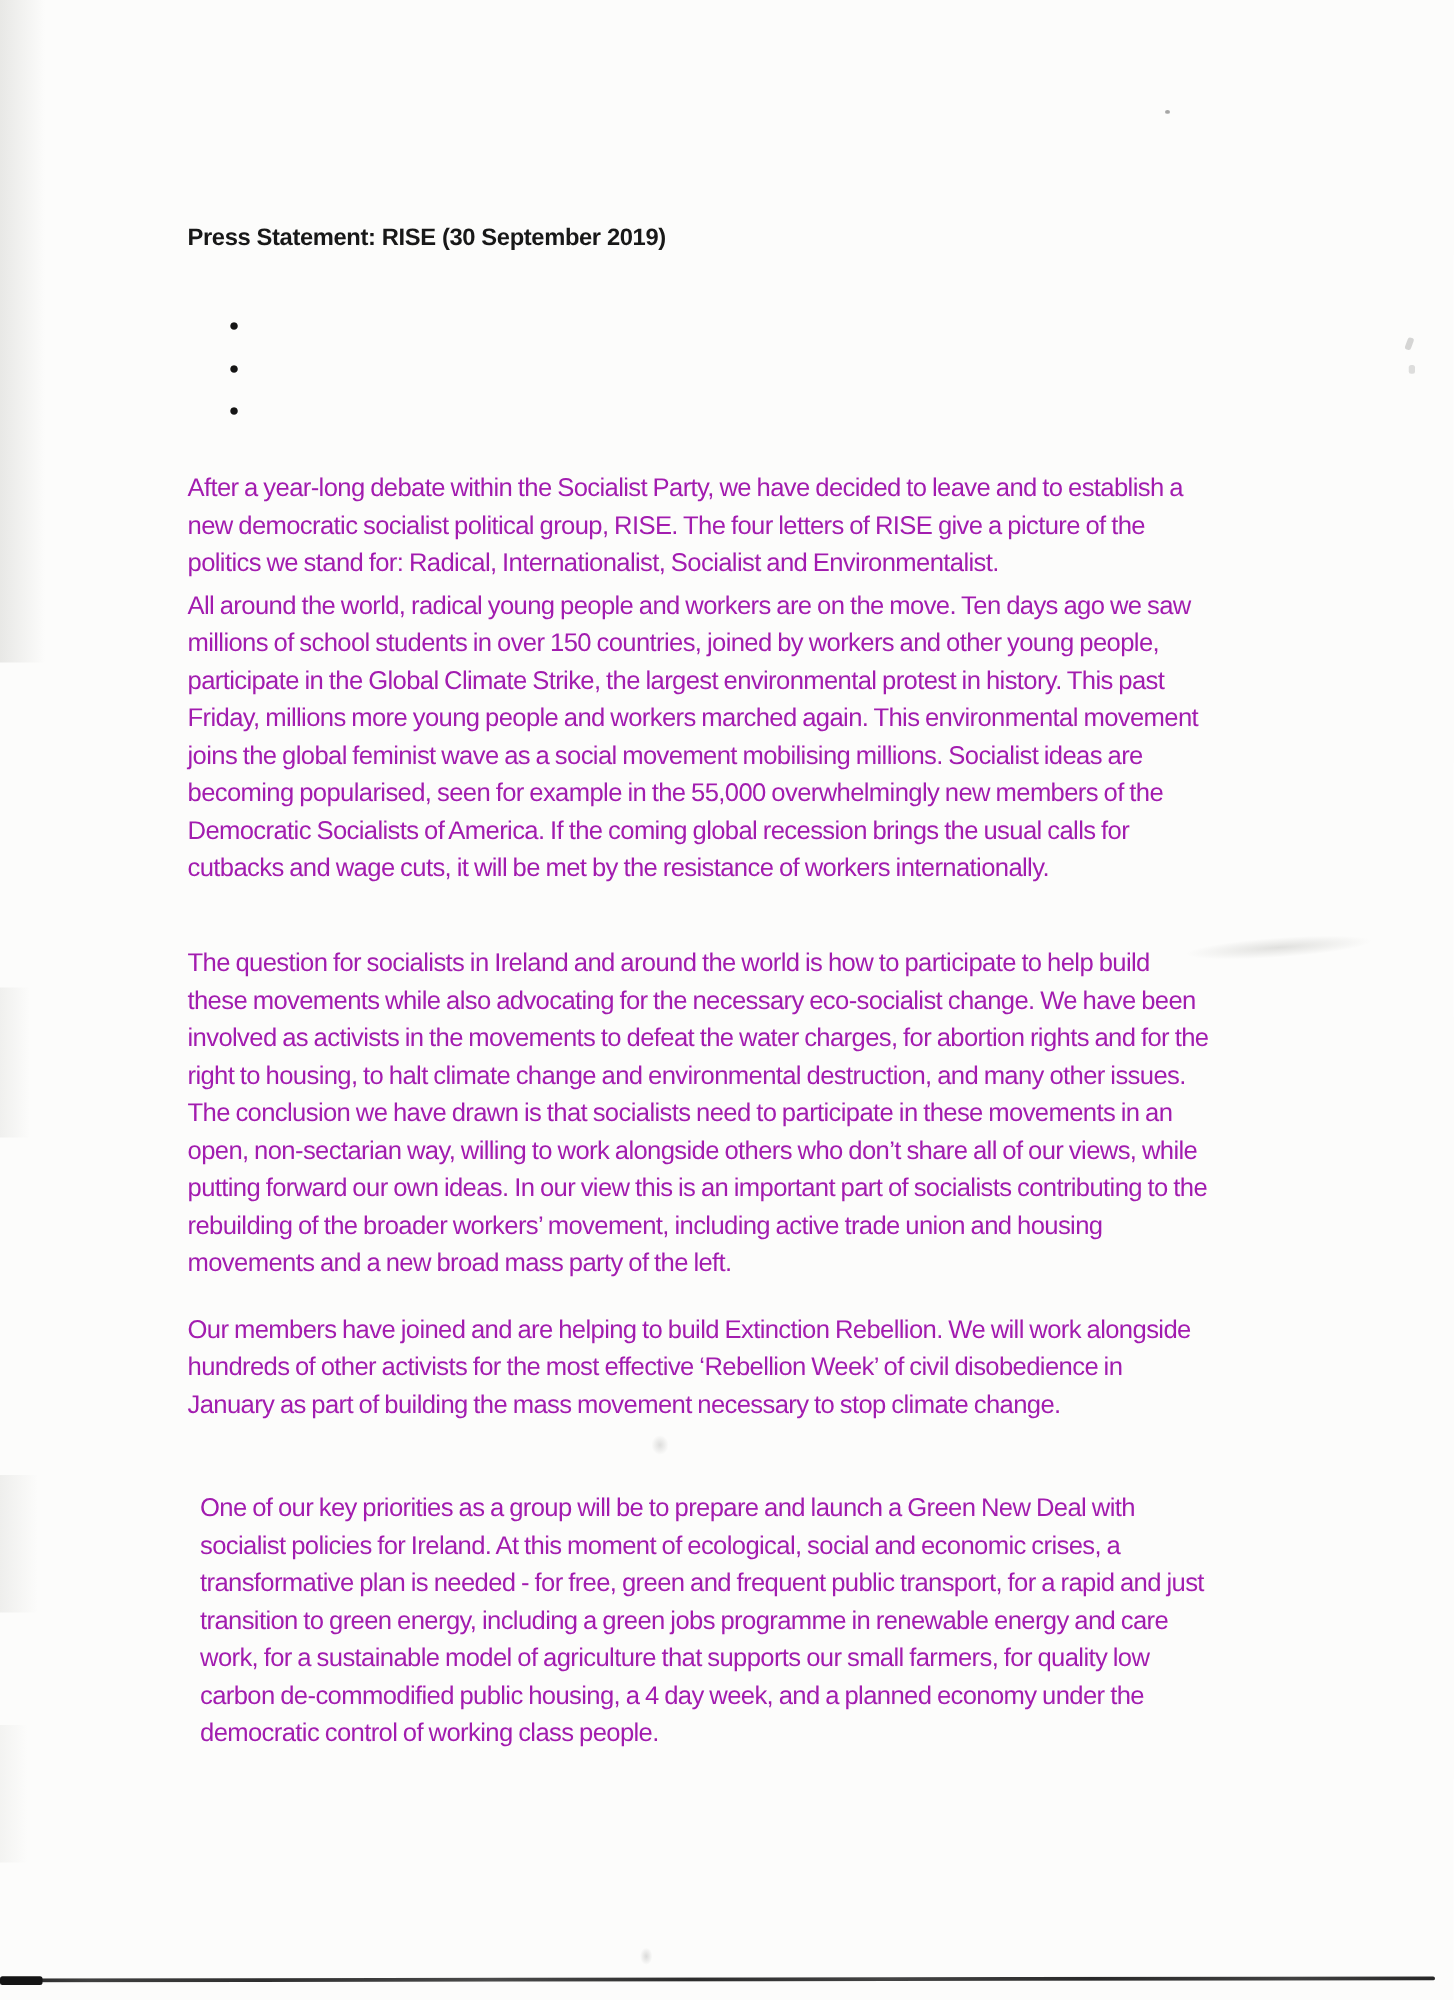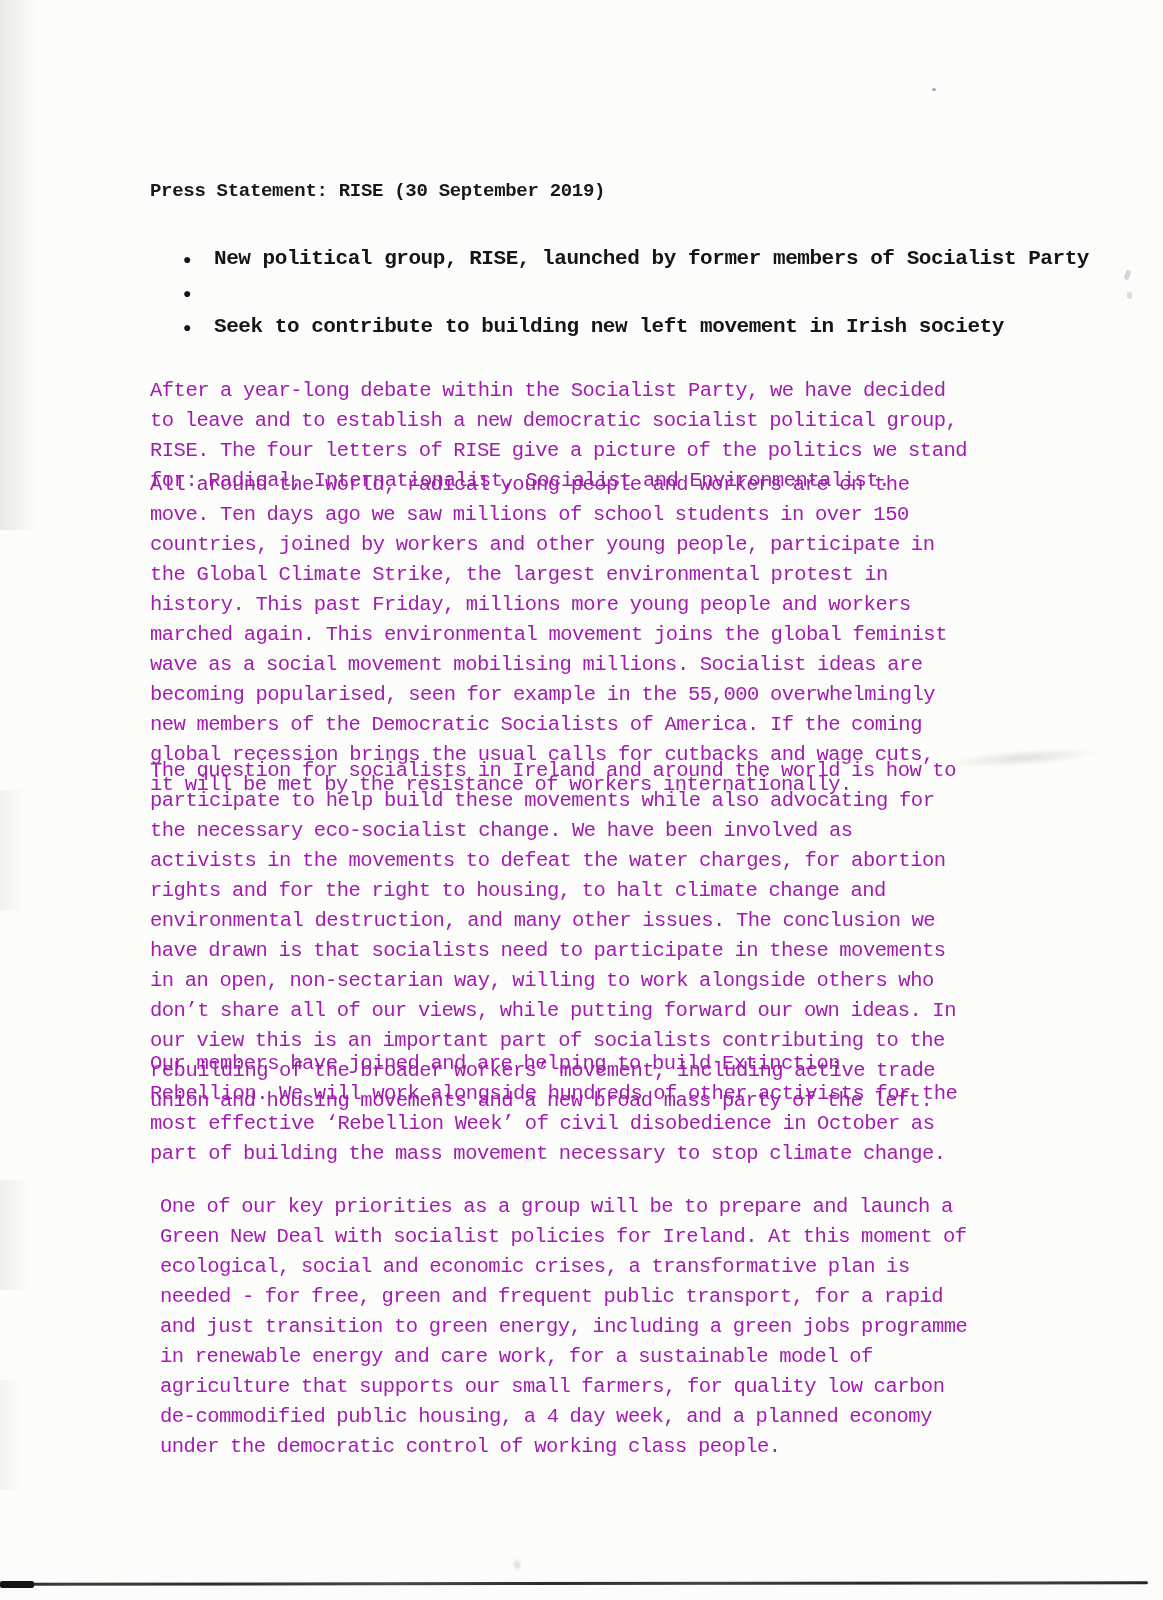--- a/index.html
+++ b/index.html
@@ -6,21 +6,21 @@
     margin: 0;
     padding: 0;
     background: #ffffff;
   }
   .page {
     position: relative;
     width: 1163px;
     height: 1600px;
     background: #fcfcfb;
     overflow: hidden;
-    font-family: Liberation Mono, monospace;
+    font-family: Liberation Sans, sans-serif;
     color: #1d1d1d;
   }
 
   
   .doc-header {
     position: absolute;
     left: 150px;
     top: 180px;
     margin: 0;
     font-size: 19px;
@@ -145,33 +145,31 @@
   <div class="speck speck-b"></div>
   <div class="speck speck-c"></div>
   <div class="speck speck-d"></div>
   <div class="speck speck-e"></div>
 
   <h1 class="doc-header">Press Statement: RISE (30 September 2019)</h1>
 
   <ul class="bullets">
     <li>
       <span class="bullet-marker">●</span>
-      <span>New political group, RISE, launched by former members of Socialist Party</span>
     </li>
     <li>
       <span class="bullet-marker">●</span>
     </li>
     <li>
       <span class="bullet-marker">●</span>
-      <span>Seek to contribute to building new left movement in Irish society</span>
     </li>
   </ul>
 
   <p class="para p0">After a year-long debate within the Socialist Party, we have decided to leave and to establish a new democratic socialist political group, RISE. The four letters of RISE give a picture of the politics we stand for: Radical, Internationalist, Socialist and Environmentalist.</p>
   <p class="para p1">All around the world, radical young people and workers are on the move. Ten days ago we saw millions of school students in over 150 countries, joined by workers and other young people, participate in the Global Climate Strike, the largest environmental protest in history. This past Friday, millions more young people and workers marched again. This environmental movement joins the global feminist wave as a social movement mobilising millions. Socialist ideas are becoming popularised, seen for example in the 55,000 overwhelmingly new members of the Democratic Socialists of America. If the coming global recession brings the usual calls for cutbacks and wage cuts, it will be met by the resistance of workers internationally.</p>
   <p class="para p2">The question for socialists in Ireland and around the world is how to participate to help build these movements while also advocating for the necessary eco-socialist change. We have been involved as activists in the movements to defeat the water charges, for abortion rights and for the right to housing, to halt climate change and environmental destruction, and many other issues. The conclusion we have drawn is that socialists need to participate in these movements in an open, non-sectarian way, willing to work alongside others who don’t share all of our views, while putting forward our own ideas. In our view this is an important part of socialists contributing to the rebuilding of the broader workers’ movement, including active trade union and housing movements and a new broad mass party of the left.</p>
-  <p class="para p3">Our members have joined and are helping to build Extinction Rebellion. We will work alongside hundreds of other activists for the most effective ‘Rebellion Week’ of civil disobedience in October as part of building the mass movement necessary to stop climate change.</p>
+  <p class="para p3">Our members have joined and are helping to build Extinction Rebellion. We will work alongside hundreds of other activists for the most effective ‘Rebellion Week’ of civil disobedience in January as part of building the mass movement necessary to stop climate change.</p>
   <p class="para p4">One of our key priorities as a group will be to prepare and launch a Green New Deal with socialist policies for Ireland. At this moment of ecological, social and economic crises, a transformative plan is needed - for free, green and frequent public transport, for a rapid and just transition to green energy, including a green jobs programme in renewable energy and care work, for a sustainable model of agriculture that supports our small farmers, for quality low carbon de-commodified public housing, a 4 day week, and a planned economy under the democratic control of working class people.</p>
 
   <div class="scan-line"></div>
   <div class="scan-line-blob"></div>
 
 </div>
 
 </body></html>

